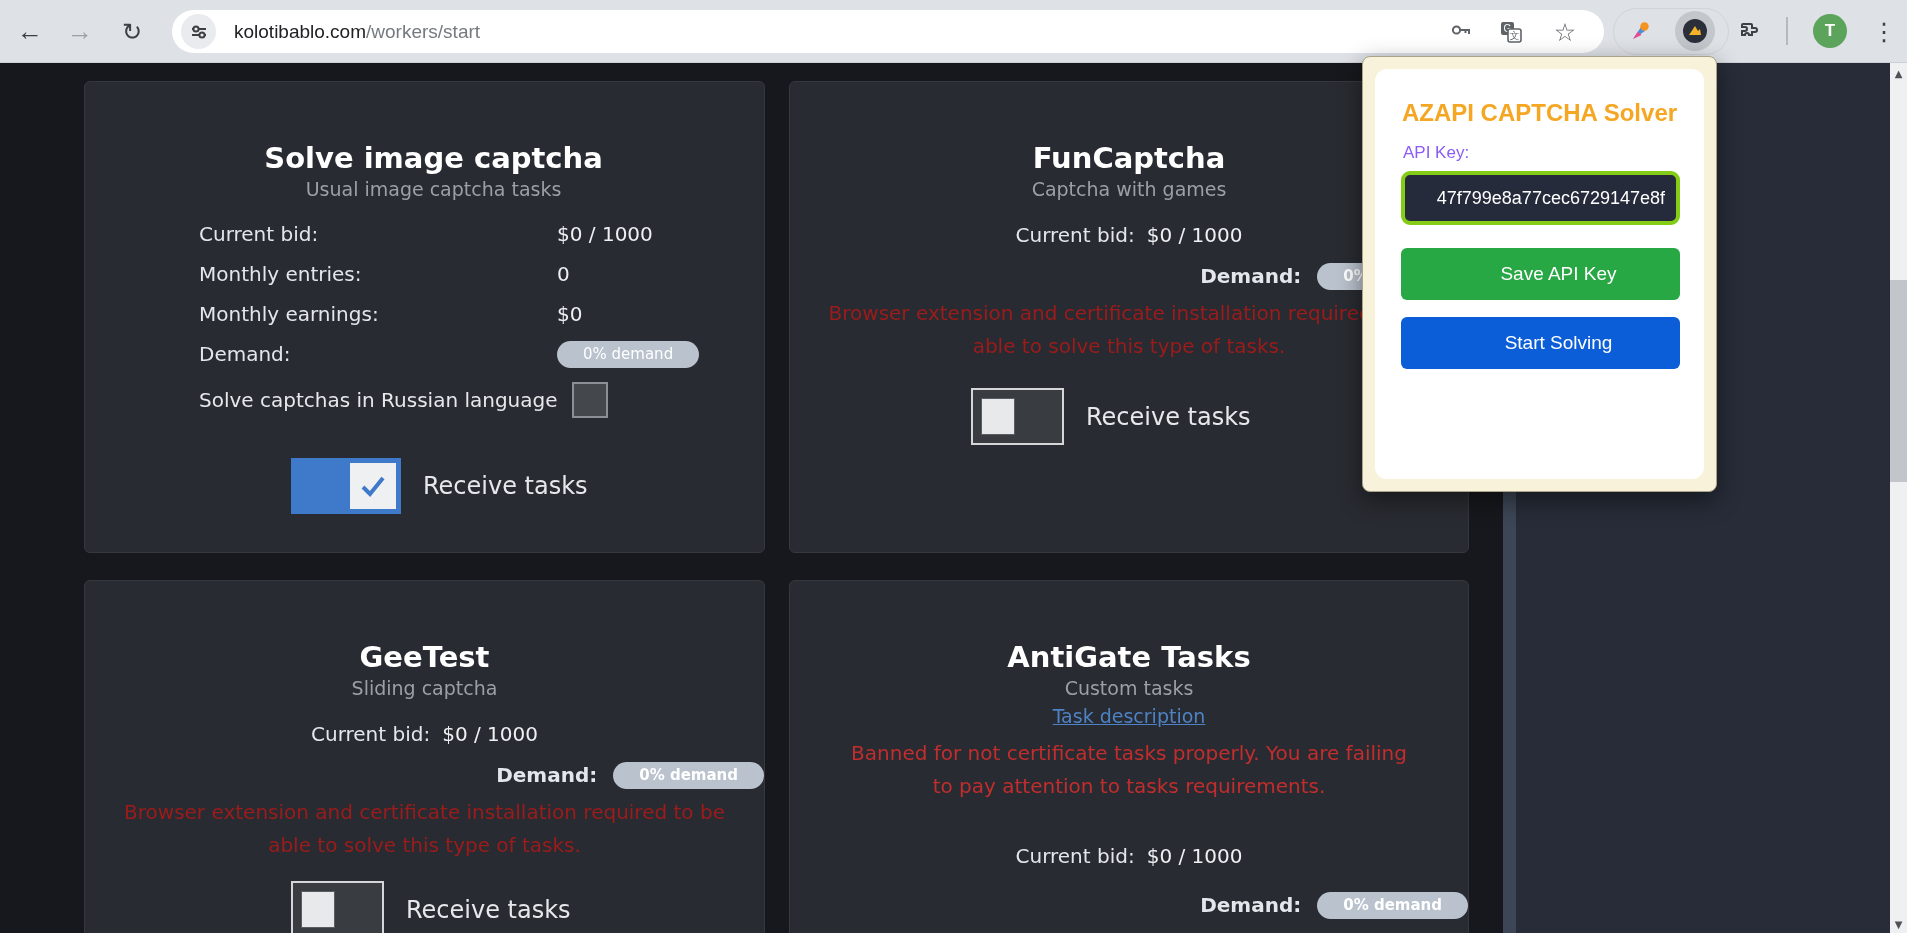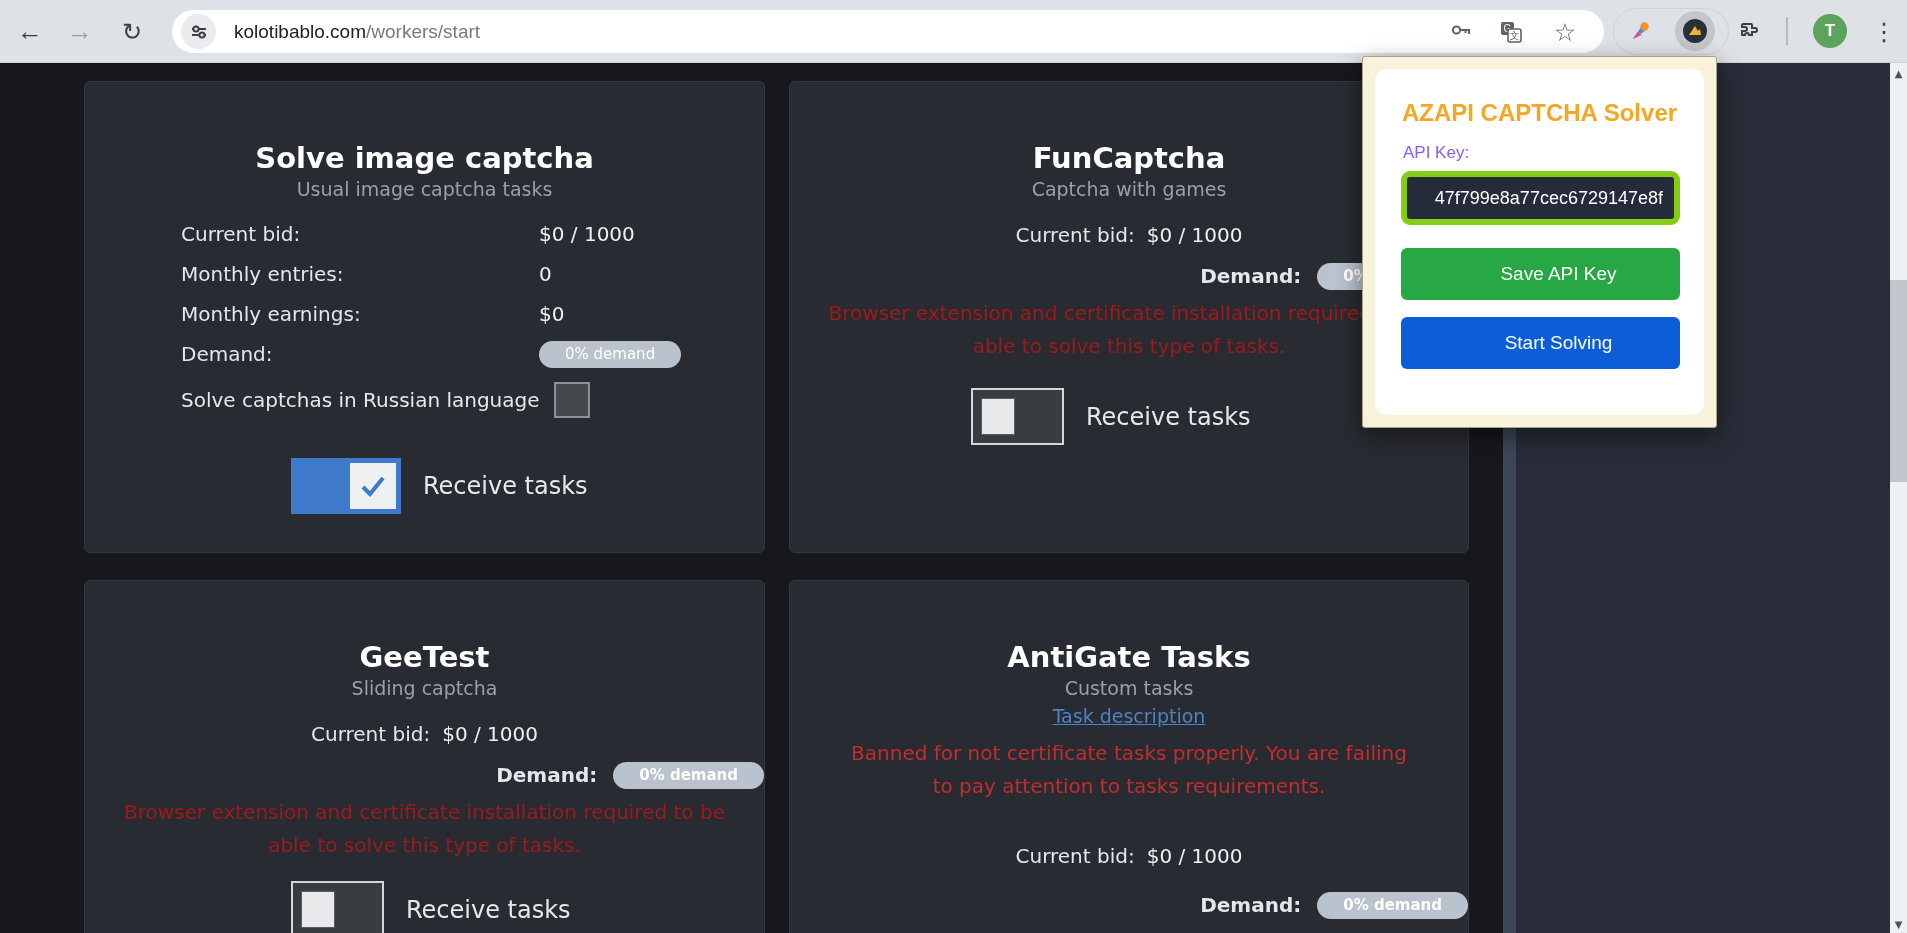--- a/index.html
+++ b/index.html
@@ -52,21 +52,21 @@
 
   
   .cr-scrollbar { position:absolute; left:1890px; top:63px; width:17px; height:870px; background:#eff0f2; }
   .cr-arrow { position:absolute; left:0; width:17px; height:17px; display:flex; align-items:center;
               justify-content:center; font-size:10px; color:#505356; }
   .cr-arrow.up { top:2px; } .cr-arrow.down { bottom:0; }
   .cr-thumb { position:absolute; left:0; top:217px; width:17px; height:202px; background:#c2c5ca; }
 
   
   .card { position:absolute; background:#282b31; border:1px solid #35393f; border-radius:6px; color:#e6e8eb; }
-  .card-1 { left:84px;  top:81px;  width:681px; height:472px; }
+  .card-1 { left:84px;  top:81px;  width:681px; height:472px;padding-left:18px; }
   .card-2 { left:789px; top:81px;  width:680px; height:472px; }
   .card-3 { left:84px;  top:580px; width:681px; height:420px; }
   .card-4 { left:789px; top:580px; width:680px; height:420px; }
   .c-title { margin-top:58px; text-align:center; font-size:29px; font-weight:bold;
              color:#ffffff; line-height:36px; }
   .c-sub { text-align:center; font-size:19px; color:#9aa0a6; line-height:26px; }
   .c-link-line { text-align:center; line-height:26px; margin-top:2px; }
   .c-link { color:#4d82c4; text-decoration:underline; font-size:19px; cursor:pointer; }
 
   
@@ -98,31 +98,31 @@
   .toggle-on { position:relative; width:110px; height:56px; background:#3e79ca; cursor:pointer; }
   .toggle-on .knob { position:absolute; right:5px; top:5px; width:46px; height:46px;
                      background:#eef0f2; display:flex; align-items:center; justify-content:center; }
   .toggle-off { position:relative; width:93px; height:57px; background:#393c41;
                 border:2px solid #d4d6d8; cursor:pointer; }
   .toggle-off .knob { position:absolute; left:8px; top:8px; width:34px; height:37px;
                       background:#e8e9eb; border:1px solid #595c60; }
   .toggle-label { font-size:24px; color:#e6e8eb; margin-left:22px; white-space:nowrap; }
 
   
-  .popup { position:absolute; left:1362px; top:56px; width:355px; height:372px;
-           background:#f9f2da; border:1px solid #a8a389; border-radius:3px;
+  .popup { position:absolute; left:1362px; top:56px; width:355px; height:436px;
+           background:#f9f2da; border:1px solid #a8a389; border-radius:8px;
            box-shadow:0 8px 24px rgba(0,0,0,0.45); z-index:60;text-decoration:underline; }
   .popup-card { position:absolute; left:12px; top:12px; right:12px; bottom:12px;
                 background:#ffffff; border-radius:12px; }
   .popup-title { margin-top:30px; text-align:center; font-size:24px; font-weight:bold;
                  color:#f5a623; font-family:"Liberation Sans", sans-serif; }
   .apikey-label { margin:16px 0 0 28px; font-size:17px; color:#8b5cf6;
                   font-family:"Liberation Sans", sans-serif; }
   .apikey-input { display:block; margin:8px 26px 0; width:279px; height:54px;
-                  background:#262b3c; border:6px solid #84cc16; border-radius:9px;
+                  background:#262b3c; border:4px solid #84cc16; border-radius:9px;
                   color:#ffffff; font-size:18px; padding:0 11px; text-align:right;
                   font-family:"Liberation Sans", sans-serif; outline:none; white-space:nowrap; overflow:hidden; }
   .pbtn { display:block; margin:0 26px; width:279px; height:52px; border:none; border-radius:6px;
           color:#ffffff; font-size:19px; cursor:pointer; font-family:"Liberation Sans", sans-serif;padding-left:36px; }
   .btn-save  { margin-top:23px; background:#28a745; }
   .btn-start { margin-top:17px; background:#0b5ed7;text-align:center; }
 </style>
 </head>
 <body>
 

